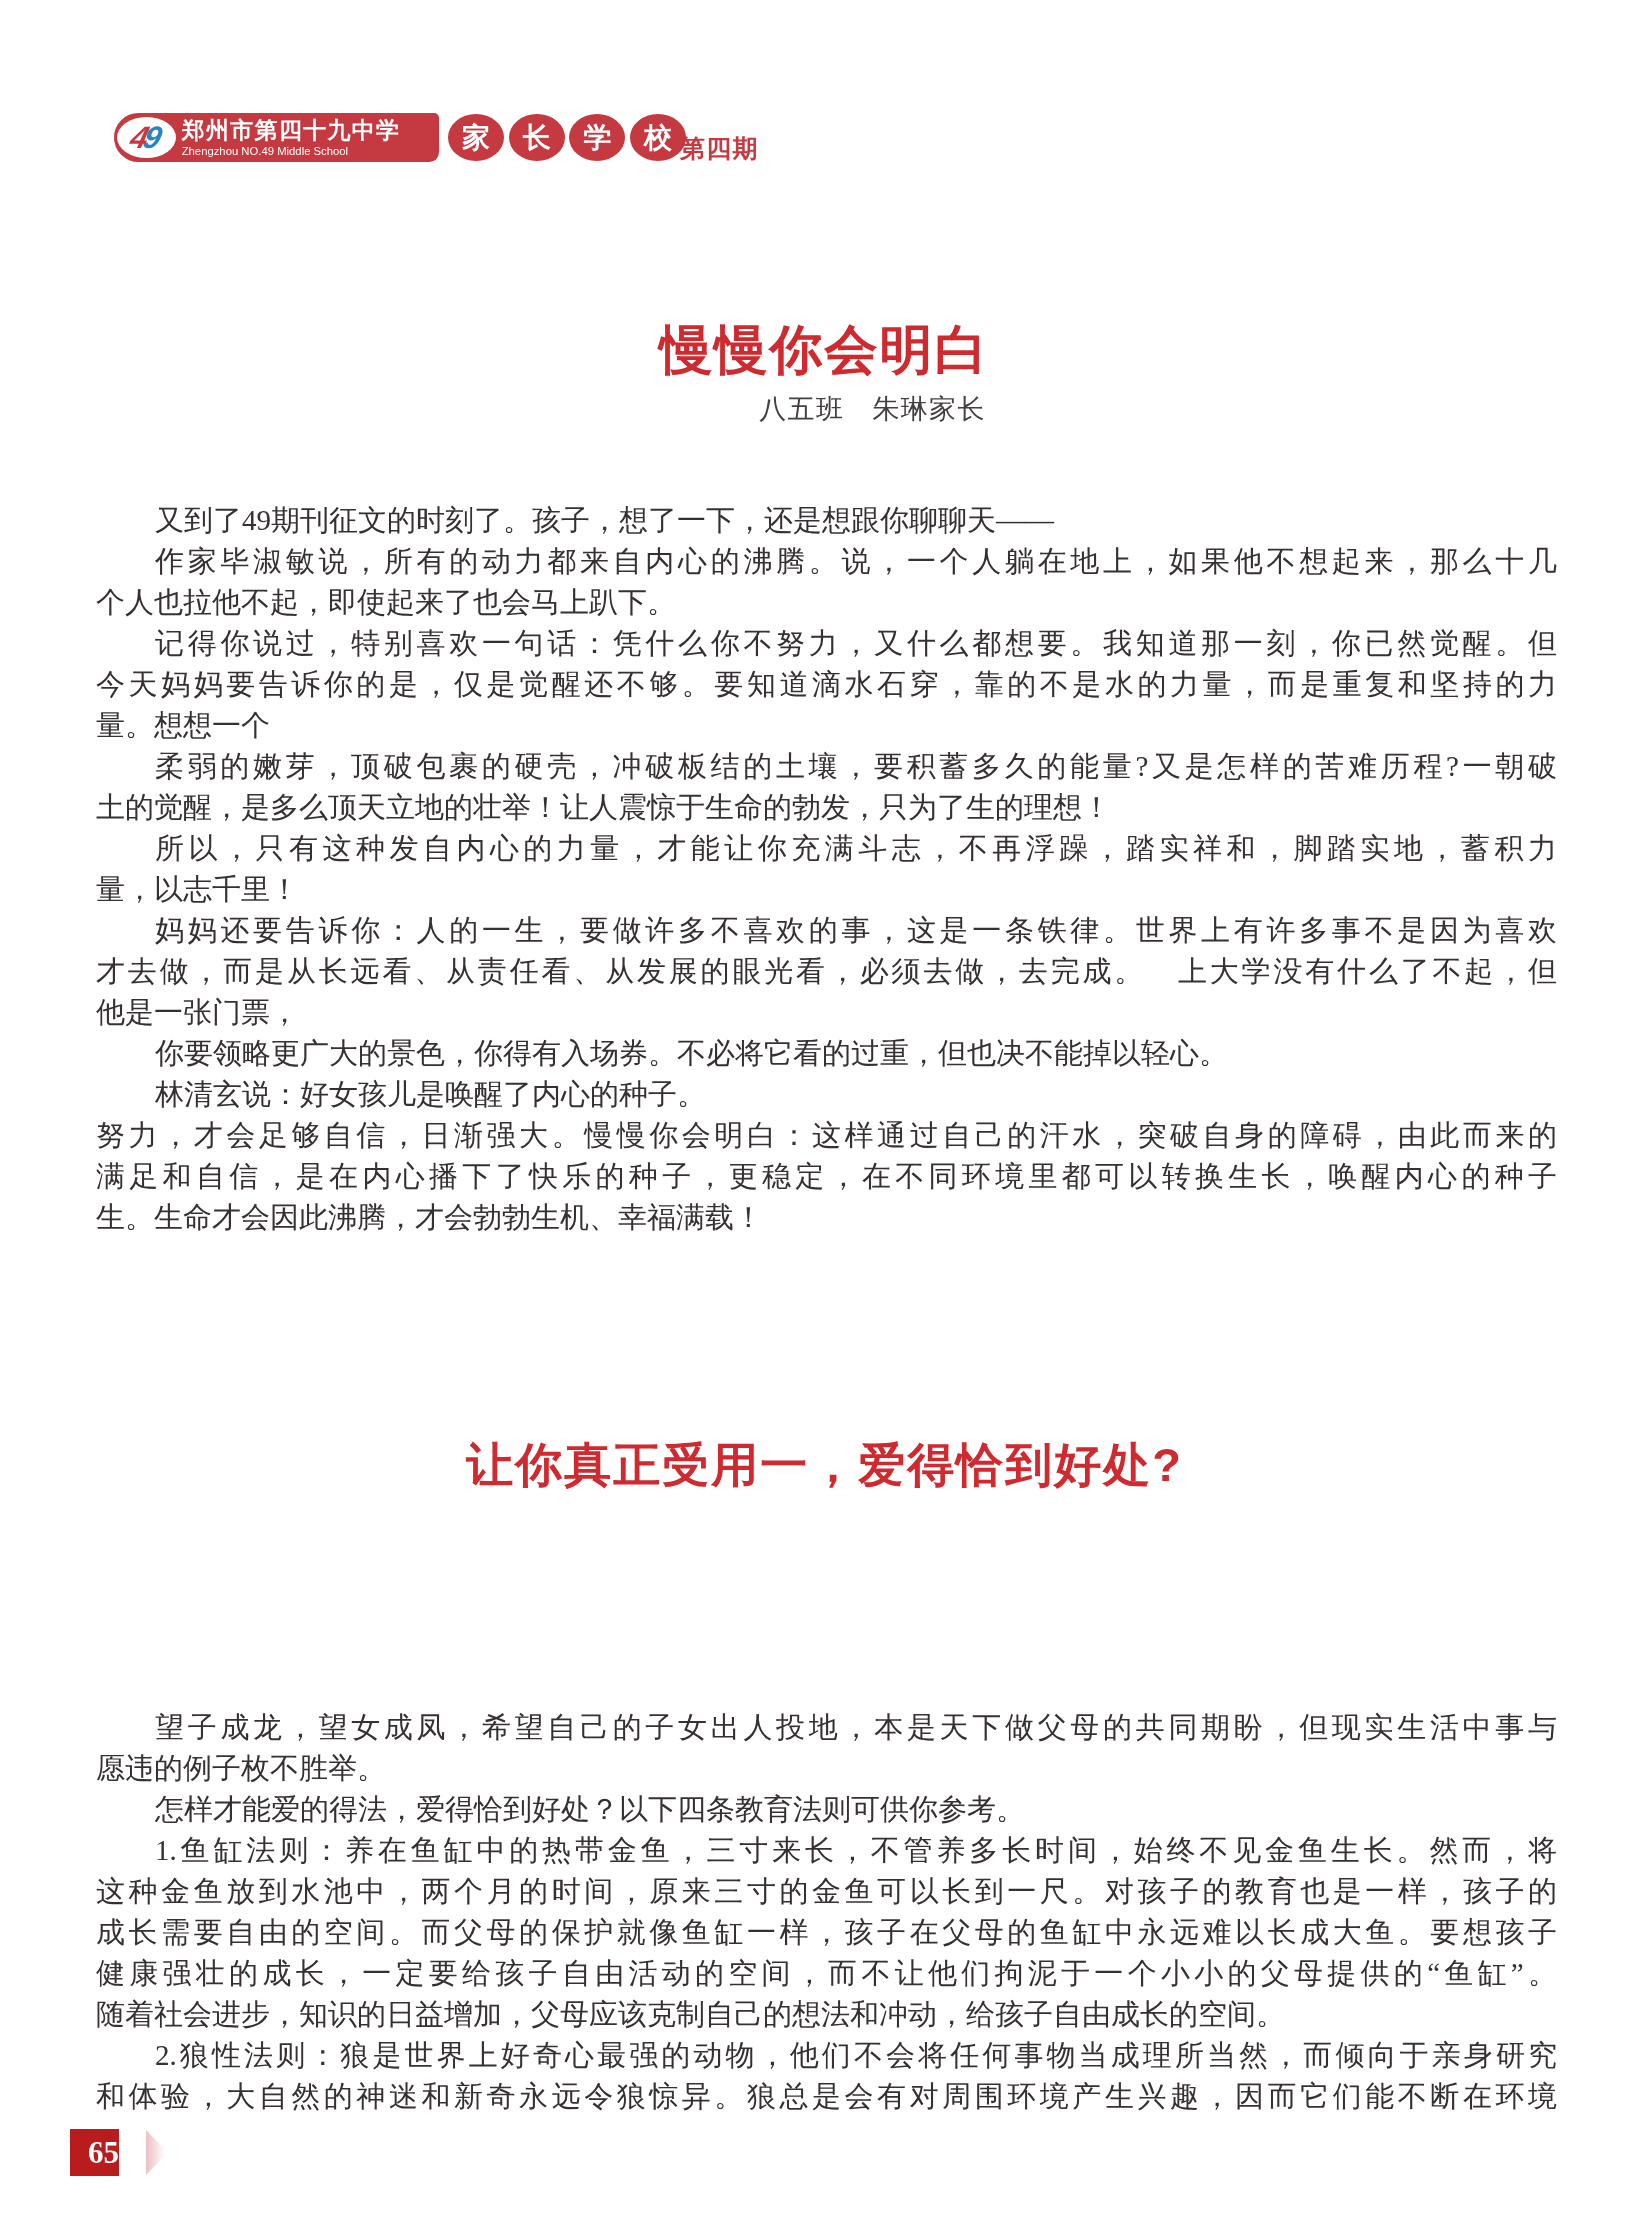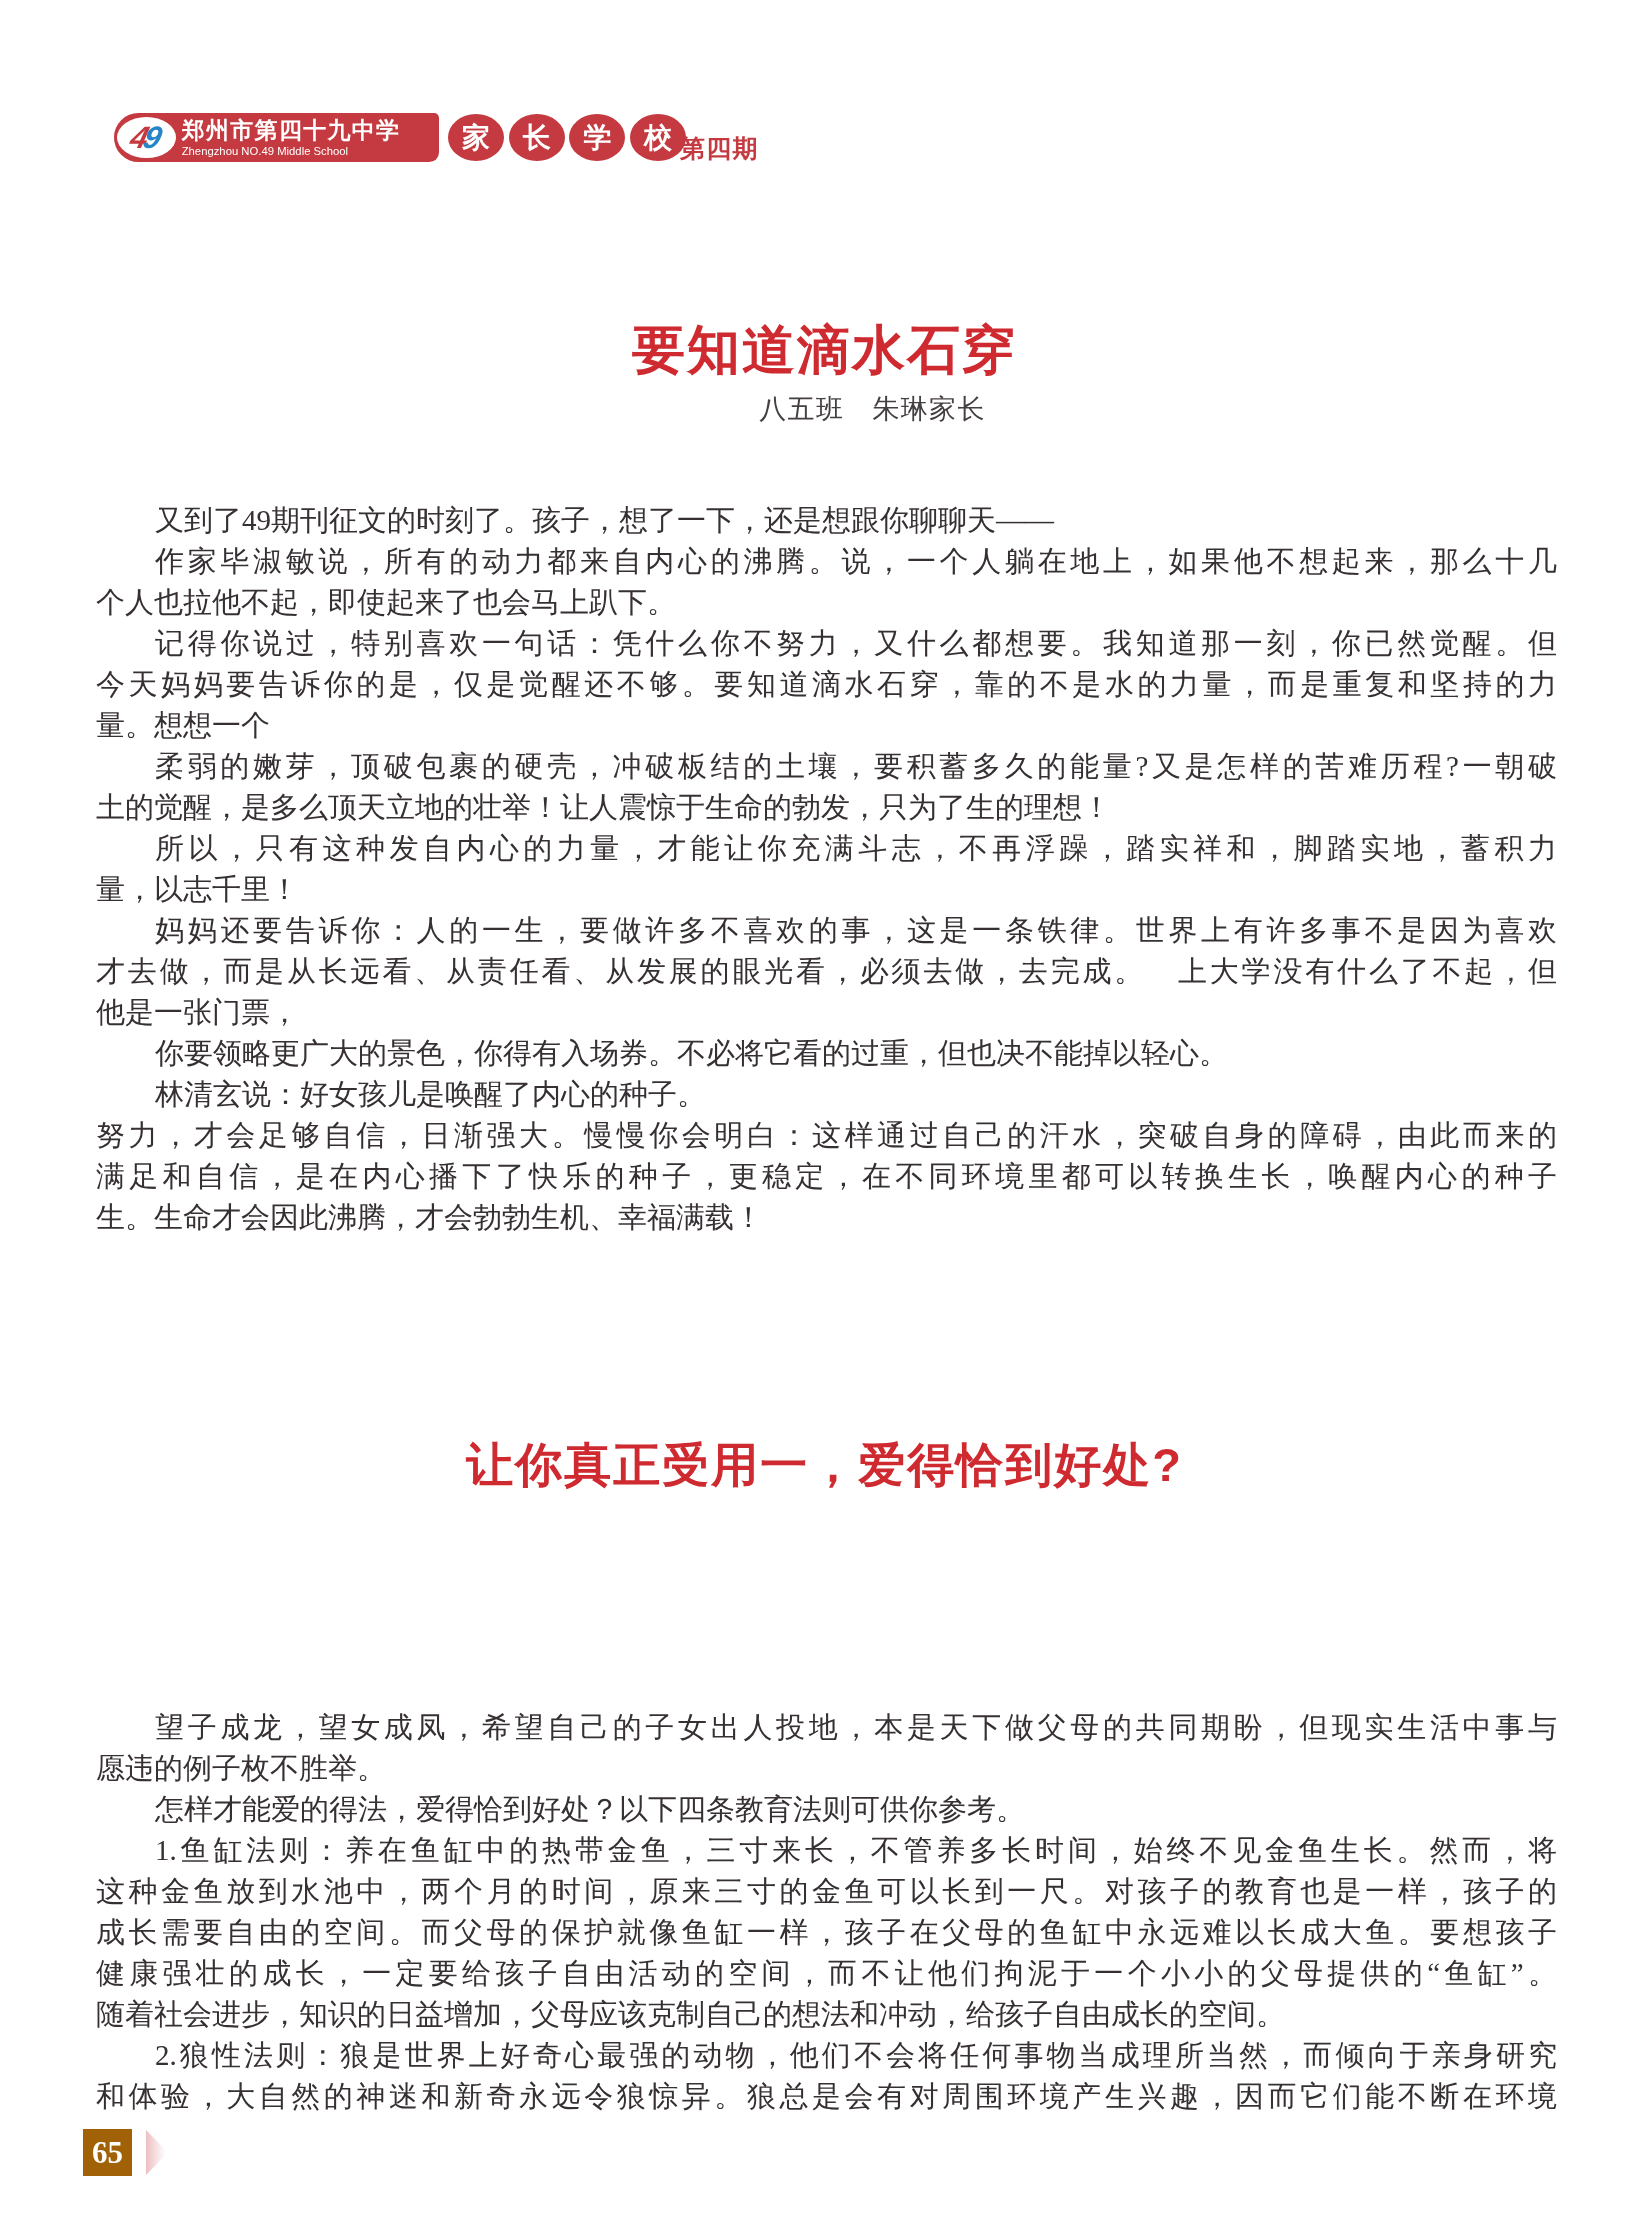--- a/index.html
+++ b/index.html
@@ -53,22 +53,22 @@
   .b2 { top:1519px; }
   
   .body { position:absolute; left:96px; width:1461px; font-size:29px; line-height:41px; }
   .body1 { top:500px; }
   .body2 { top:1707px; }
   .bodyline { height:41px; overflow:visible; text-align:left; white-space:nowrap; }
   .bodyline.full { text-align:justify; text-align-last:justify; white-space:normal; }
   .bodyline.indent { text-indent:59px; }
   
   .page-badge {
-    position:absolute; left:83px; top:2129px; width:49px; height:47px;
-    background:#a16207; color:#ffffff; display:flex; align-items:center; justify-content:center;
+    position:absolute; left:70px; top:2129px; width:49px; height:47px;
+    background:#b91c1c; color:#ffffff; display:flex; align-items:center; justify-content:flex-end;
     font-family:"Liberation Serif",serif; font-size:31px; font-weight:700;
   }
   .page-triangle {
     position:absolute; left:146px; top:2130px; width:22px; height:45px;
     background:linear-gradient(to right,#edbfc2,#ffffff 90%);
     clip-path:polygon(0 0, 100% 50%, 0 100%);
   }
 </style>
 </head>
 <body>
@@ -96,21 +96,21 @@
     <div class="pcircle">
         <span>学</span>
       </div>
     <div class="pcircle">
         <span>校</span>
       </div>
   </div>
 
   <div class="issue">第四期</div>
 
-  <h1 class="art-title t1">要知道滴水石穿</h1>
+  <h1 class="art-title t1">慢慢你会明白</h1>
   <div class="byline b1">八五班　朱琳家长</div>
   <div class="body body1">
       <div class="bodyline indent">又到了49期刊征文的时刻了。孩子，想了一下，还是想跟你聊聊天——</div>
       <div class="bodyline indent full">作家毕淑敏说，所有的动力都来自内心的沸腾。说，一个人躺在地上，如果他不想起来，那么十几</div>
       <div class="bodyline">个人也拉他不起，即使起来了也会马上趴下。</div>
       <div class="bodyline indent full">记得你说过，特别喜欢一句话：凭什么你不努力，又什么都想要。我知道那一刻，你已然觉醒。但</div>
       <div class="bodyline full">今天妈妈要告诉你的是，仅是觉醒还不够。要知道滴水石穿，靠的不是水的力量，而是重复和坚持的力</div>
       <div class="bodyline">量。想想一个</div>
       <div class="bodyline indent full">柔弱的嫩芽，顶破包裹的硬壳，冲破板结的土壤，要积蓄多久的能量?又是怎样的苦难历程?一朝破</div>
       <div class="bodyline">土的觉醒，是多么顶天立地的壮举！让人震惊于生命的勃发，只为了生的理想！</div>

